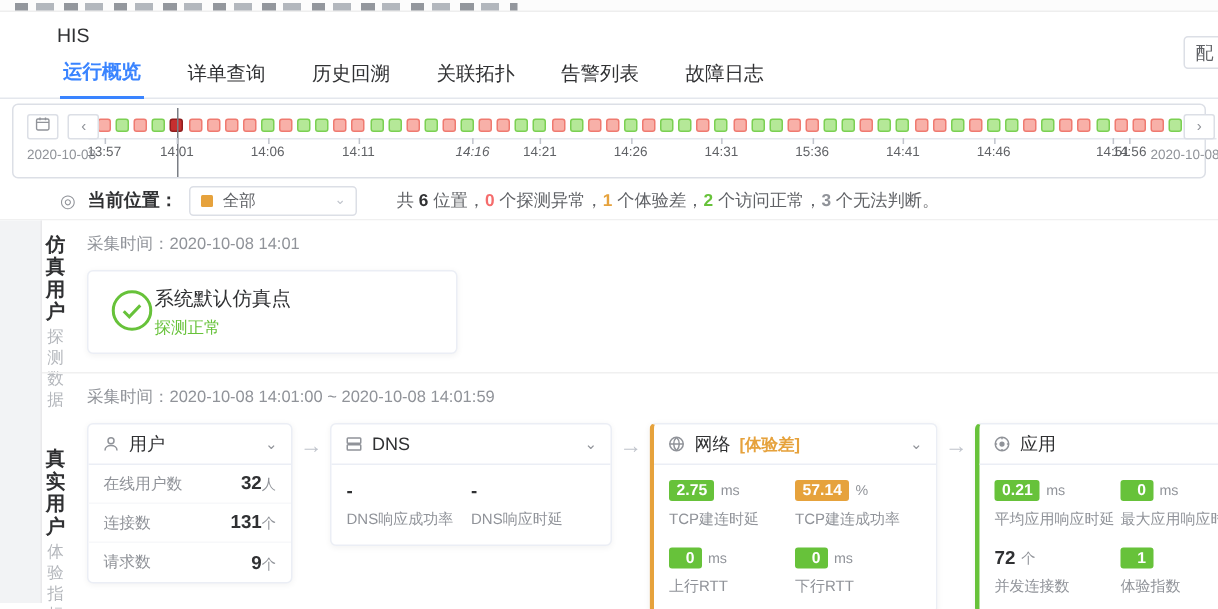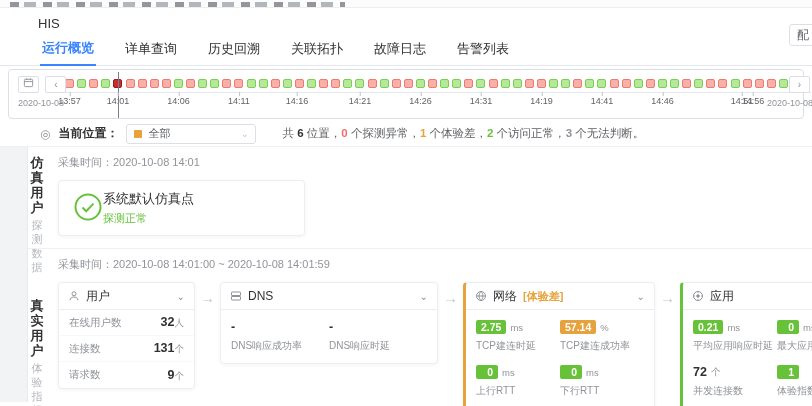--- a/index.html
+++ b/index.html
@@ -34,21 +34,21 @@
   .sq-r { background:#f8b0a8; border-color:#ef7a70; }
   .sq-g { background:#b5e898; border-color:#7bd052; }
   .sq-d { background:#c62f2f; border-color:#8f1d1d; }
   .tick { position:absolute; top:17px; font-size:9px; color:#606266; transform:translateX(-50%); white-space:nowrap; }
   .tick::before { content:""; position:absolute; top:-4px; left:50%; height:4px; border-left:1px solid #c0c4cc; }
   .tl-cursor { position:absolute; top:-7px; height:46px; border-left:1px solid #7a7e85; }
   
   .pos-bar { display:flex; align-items:center; height:26px; padding-left:40px; gap:8px; background:#fff; border-bottom:1px solid #f0f0f0; }
   .pos-icon { color:#909399; font-size:12px; }
   .pos-label { font-weight:bold; font-size:12px; color:#303133; }
-  .dropdown { display:inline-flex; align-items:center; gap:6px; width:130px; height:20px; border:1px solid #dcdfe6;
+  .dropdown { display:inline-flex; align-items:center; gap:6px; width:112px; height:20px; border:1px solid #dcdfe6;
     border-radius:3px; padding:0 7px; background:#fff; cursor:pointer; }
   .dd-square { width:8px; height:8px; background:#e6a23c; border-radius:1px; flex:none; }
   .dd-text { flex:1; font-size:11px; color:#606266; }
   .dd-chevron { color:#c0c4cc; font-size:9px; }
   .summary { margin-left:18px; font-size:11.5px; color:#606266; white-space:nowrap; }
   
   .content { display:flex; height:255px; background:#fff; }
   .gutter { width:28px; background:#f2f3f5; border-right:1px solid #e9e9eb; flex:none; }
   .rail { width:18px; flex:none; padding-top:8px; }
   .rail-title { font-size:13px; font-weight:bold; color:#303133; width:15px; line-height:15px; word-break:break-all; text-align:center; margin:0 auto; }
@@ -58,21 +58,21 @@
   .collect { font-size:11px; color:#909399; margin:2px 0 10px; }
   .probe-card { width:247px; height:56px; border:1px solid #ebeef5; border-radius:4px; background:#fff;
     box-shadow:0 1px 4px rgba(0,0,0,.05); display:flex; align-items:center; gap:0; padding:0 14px; margin-bottom:12px; }
   .probe-name { font-size:13px; color:#303133; }
   .probe-status { font-size:11px; color:#67c23a; margin-top:3px; }
   .section2 { border-top:1px solid #f0f0f0; margin-left:-30px; padding:6px 0 0 30px; }
   
   .cards { display:flex; align-items:flex-start; gap:5px; margin-top:6px; }
   .card { border:1px solid #ebeef5; border-radius:4px; background:#fff; box-shadow:0 1px 4px rgba(0,0,0,.05); flex:none; }
   .card-user { width:137px; }
-  .card-dns { width:218px; }
+  .card-dns { width:188px; }
   .card-network { width:192px; border-left:3px solid #e6a23c; }
   .card-app { width:192px; border-left:3px solid #67c23a; }
   .card-head { display:flex; align-items:center; gap:6px; height:27px; padding:0 9px; border-bottom:1px solid #ebeef5; cursor:pointer; }
   .card-icon { display:inline-flex; align-items:center; }
   .card-title { font-size:12px; color:#303133; white-space:nowrap; }
   .card-tag { font-size:11px; color:#e6a23c; font-weight:bold; white-space:nowrap; }
   .chev { margin-left:auto; color:#909399; font-size:10px; }
   .arrow { color:#c0c4cc; font-size:15px; margin-top:7px; flex:none; }
   .m-row { display:flex; justify-content:space-between; align-items:center; height:26px; padding:0 10px; border-bottom:1px solid #f7f8fa; }
   .m-row:last-child { border-bottom:none; }
@@ -96,22 +96,22 @@
 <div class="header">
   <div class="app-title">HIS</div>
 </div>
 <div class="corner-btn">配</div>
 
 <div class="tabs">
     <div class="tab active">运行概览</div>
     <div class="tab">详单查询</div>
     <div class="tab">历史回溯</div>
     <div class="tab">关联拓扑</div>
+    <div class="tab">告警列表</div>
     <div class="tab">故障日志</div>
-    <div class="tab">告警列表</div>
   </div>
 
 <div class="timeline">
   <div class="tl-left">
     <span class="tl-btn"><svg width="11" height="11" viewBox="0 0 24 24" fill="none" stroke="#909399" stroke-width="2">
           <rect x="3" y="5" width="18" height="16" rx="2"></rect>
           <path d="M8 3v4M16 3v4M3 10h18"></path>
         </svg></span>
     <span class="tl-btn">‹</span>
     <div class="tl-date">2020-10-08</div>
@@ -176,25 +176,25 @@
       <span class="sq sq-g" style="left: 665.5px;"></span>
       <span class="sq sq-r" style="left: 677.6px;"></span>
       <span class="sq sq-r" style="left: 689.7px;"></span>
       <span class="sq sq-r" style="left: 701.8px;"></span>
       <span class="sq sq-g" style="left: 713.9px;"></span>
       <div class="tl-cursor" style="left: 52.9px;"></div>
       <div class="tick" style="left: 4.5px;">13:57</div>
       <div class="tick" style="left: 52.9px;">14:01</div>
       <div class="tick" style="left: 113.4px;">14:06</div>
       <div class="tick" style="left: 173.9px;">14:11</div>
-      <div class="tick" style="left: 232px;">14:16</div>
+      <div class="tick" style="left: 250px; font-style: italic;">14:16</div>
       <div class="tick" style="left: 294.9px;">14:21</div>
       <div class="tick" style="left: 355.4px;">14:26</div>
       <div class="tick" style="left: 415.9px;">14:31</div>
-      <div class="tick" style="left: 476.4px;">14:19</div>
+      <div class="tick" style="left: 476.4px;">15:36</div>
       <div class="tick" style="left: 536.9px;">14:41</div>
       <div class="tick" style="left: 597.4px;">14:46</div>
       <div class="tick" style="left: 657.9px; margin-left: 19px;">14:51</div>
       <div class="tick" style="left: 688px;">14:56</div>
     </div>
   <div class="tl-right">
     <span class="tl-btn">›</span>
     <div class="tl-date">2020-10-08</div>
   </div>
 </div>

